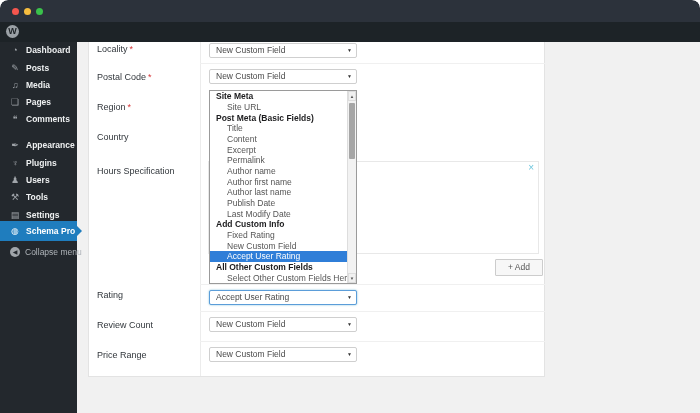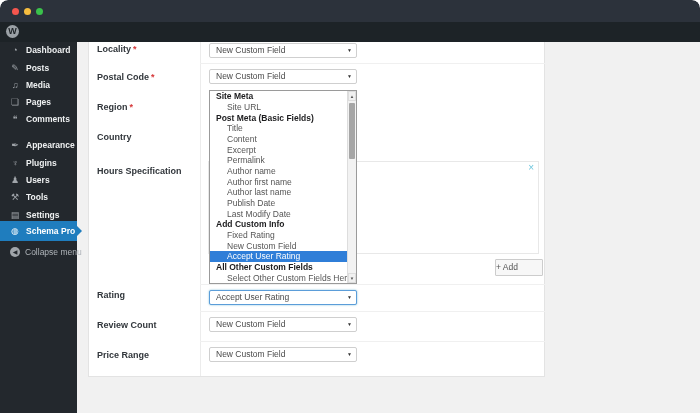--- a/index.html
+++ b/index.html
@@ -42,39 +42,39 @@
     border:5px solid transparent;border-left:5px solid #1f7dbe;border-right:none;}
   .sb-item.collapse .sb-lbl{color:#b0b5ba;font-weight:400;}
   .sb-item.collapse .sb-ico{width:10px;height:10px;border-radius:50%;background:#a0a5aa;
     color:#23282d;font-size:6px;line-height:10px;margin-left:1px;}
   
   .panel{position:absolute;left:88px;top:42px;width:457px;height:335px;background:#ffffff;
     border:1px solid #e3e3e3;border-top:none;box-sizing:border-box;z-index:3;}
   .col-divider{position:absolute;left:111px;top:0;bottom:0;width:1px;background:#ececec;}
   .row-line{position:absolute;left:111px;width:345px;height:1px;background:#f0f0f0;}
   .rl-0{top:21px;} .rl-1{top:242px;} .rl-2{top:269px;} .rl-3{top:299px;}
-  .f-label{position:absolute;left:8px;width:100px;font-size:9px;font-weight:700;color:#32373c;}
+  .f-label{position:absolute;left:8px;width:100px;font-size:9px;font-weight:400;color:#32373c;}
   .f-label .req{color:#d63638;margin-left:2px;}
   .lbl-0{top:2px;} .lbl-1{top:30px;} .lbl-2{top:60px;} .lbl-3{top:90px;}
   .lbl-4{top:124px;} .lbl-5{top:248px;} .lbl-6{top:278px;} .lbl-7{top:308px;}
   
   .sel{position:absolute;left:120px;width:148px;height:15px;background:#fff;border:1px solid #cfcfcf;
     border-radius:2px;box-sizing:border-box;font-size:8.5px;color:#4a4a4a;line-height:13px;
     padding:0 14px 0 6px;white-space:nowrap;overflow:hidden;cursor:pointer;}
   .sel .sel-arrow{position:absolute;right:4px;top:4px;font-size:5px;color:#333;line-height:1;}
   .sel-0{top:1px;} .sel-1{top:27px;}
   .sel-rating{top:248px;border-color:#5b9dd9;box-shadow:0 0 2px rgba(30,140,190,.6);}
   .sel-review{top:275px;} .sel-price{top:305px;}
   
   .hours-box{position:absolute;left:119px;top:119px;width:331px;height:93px;background:#fff;
     border:1px solid #e8e8e8;box-sizing:border-box;}
   .hours-close{position:absolute;right:4px;top:0px;font-size:10px;color:#6ec6dd;cursor:pointer;line-height:12px;}
   .add-btn{position:absolute;left:406px;top:217px;width:48px;height:17px;background:#f7f7f7;
     border:1px solid #cccccc;border-radius:1px;box-sizing:border-box;font-size:8.5px;color:#555;
-    text-align:left;line-height:15px;cursor:pointer;}
+    text-align:center;line-height:15px;cursor:pointer;}
   
   .dd-list{position:absolute;left:120px;top:48px;width:148px;height:194px;background:#fff;
     border:1px solid #9a9a9a;box-sizing:border-box;z-index:20;display:flex;flex-direction:column;}
   .opt{flex:1;display:flex;align-items:center;font-size:8.5px;color:#555;
     padding-left:17px;margin-right:9px;white-space:nowrap;overflow:hidden;cursor:pointer;}
   .opt.group{font-weight:bold;color:#1c1c1e;padding-left:6px;}
   .opt.selected{background:#2f7ed8;color:#ffffff;}
   
   .dd-scroll{position:absolute;right:0;top:0;bottom:0;width:9px;background:#f2f2f2;border-left:1px solid #ddd;box-sizing:border-box;}
   .dd-up,.dd-down{position:absolute;left:0;width:8px;height:10px;background:#f0f0f0;border:1px solid #ddd;

